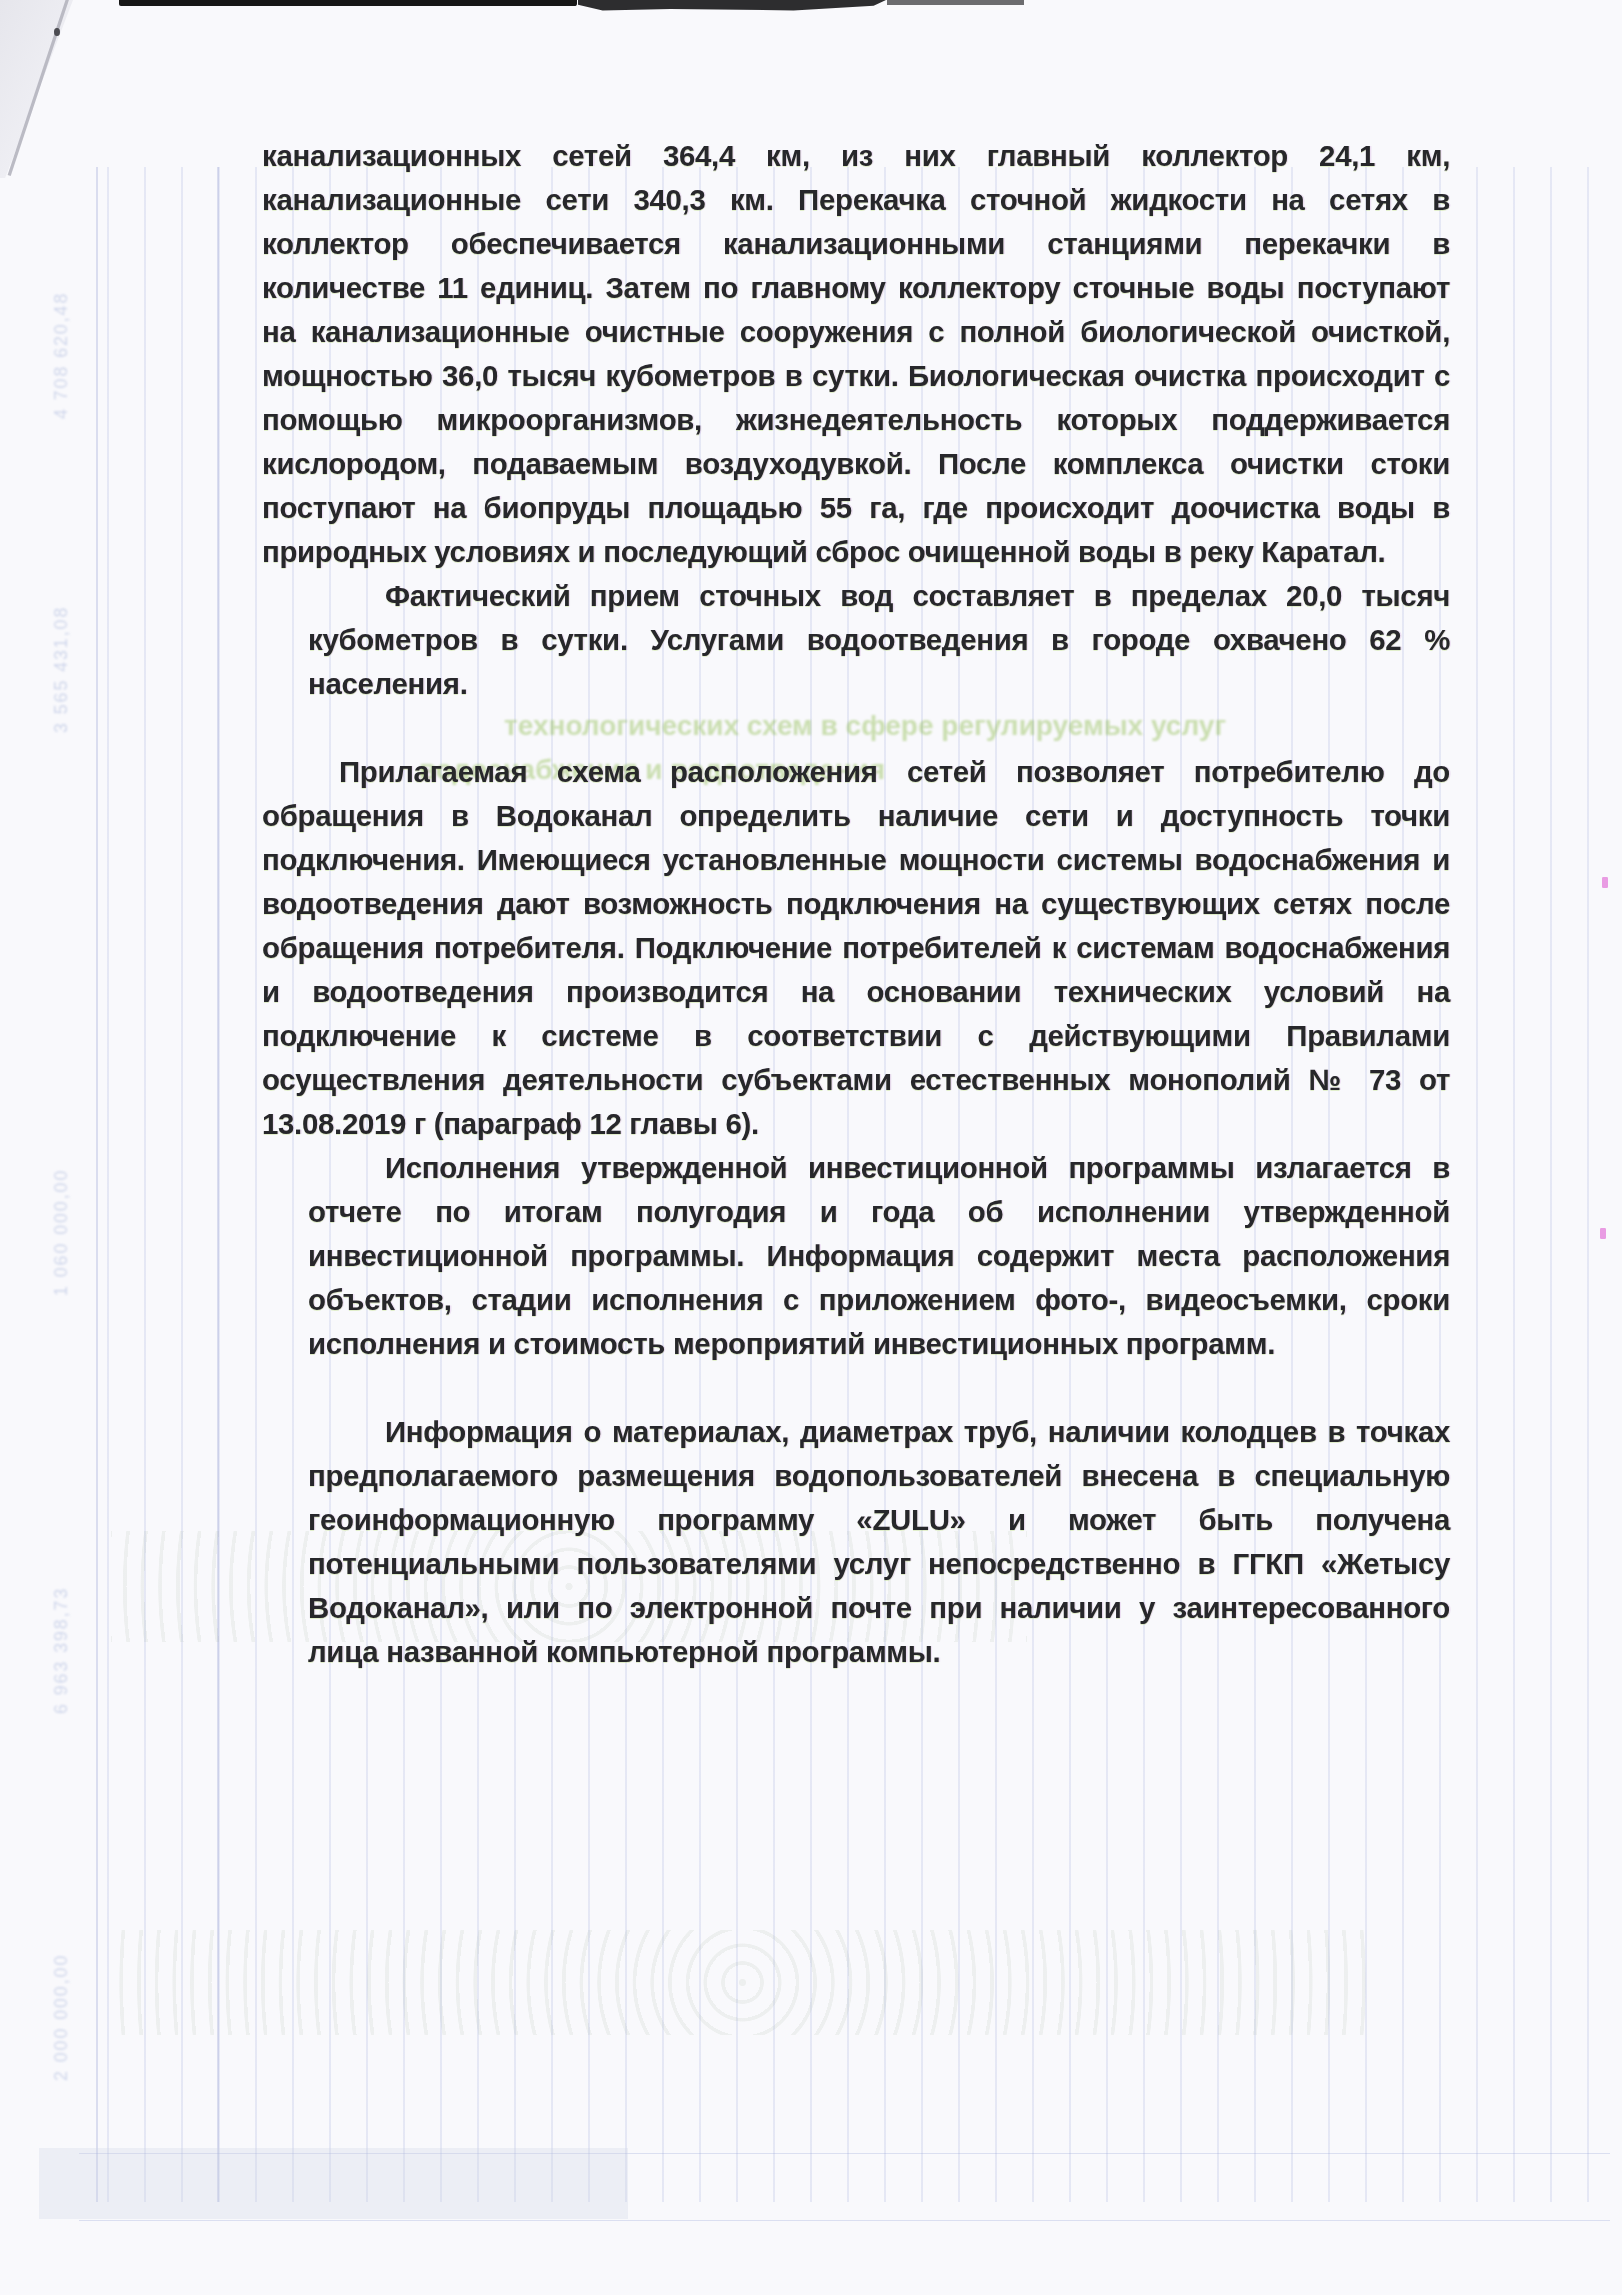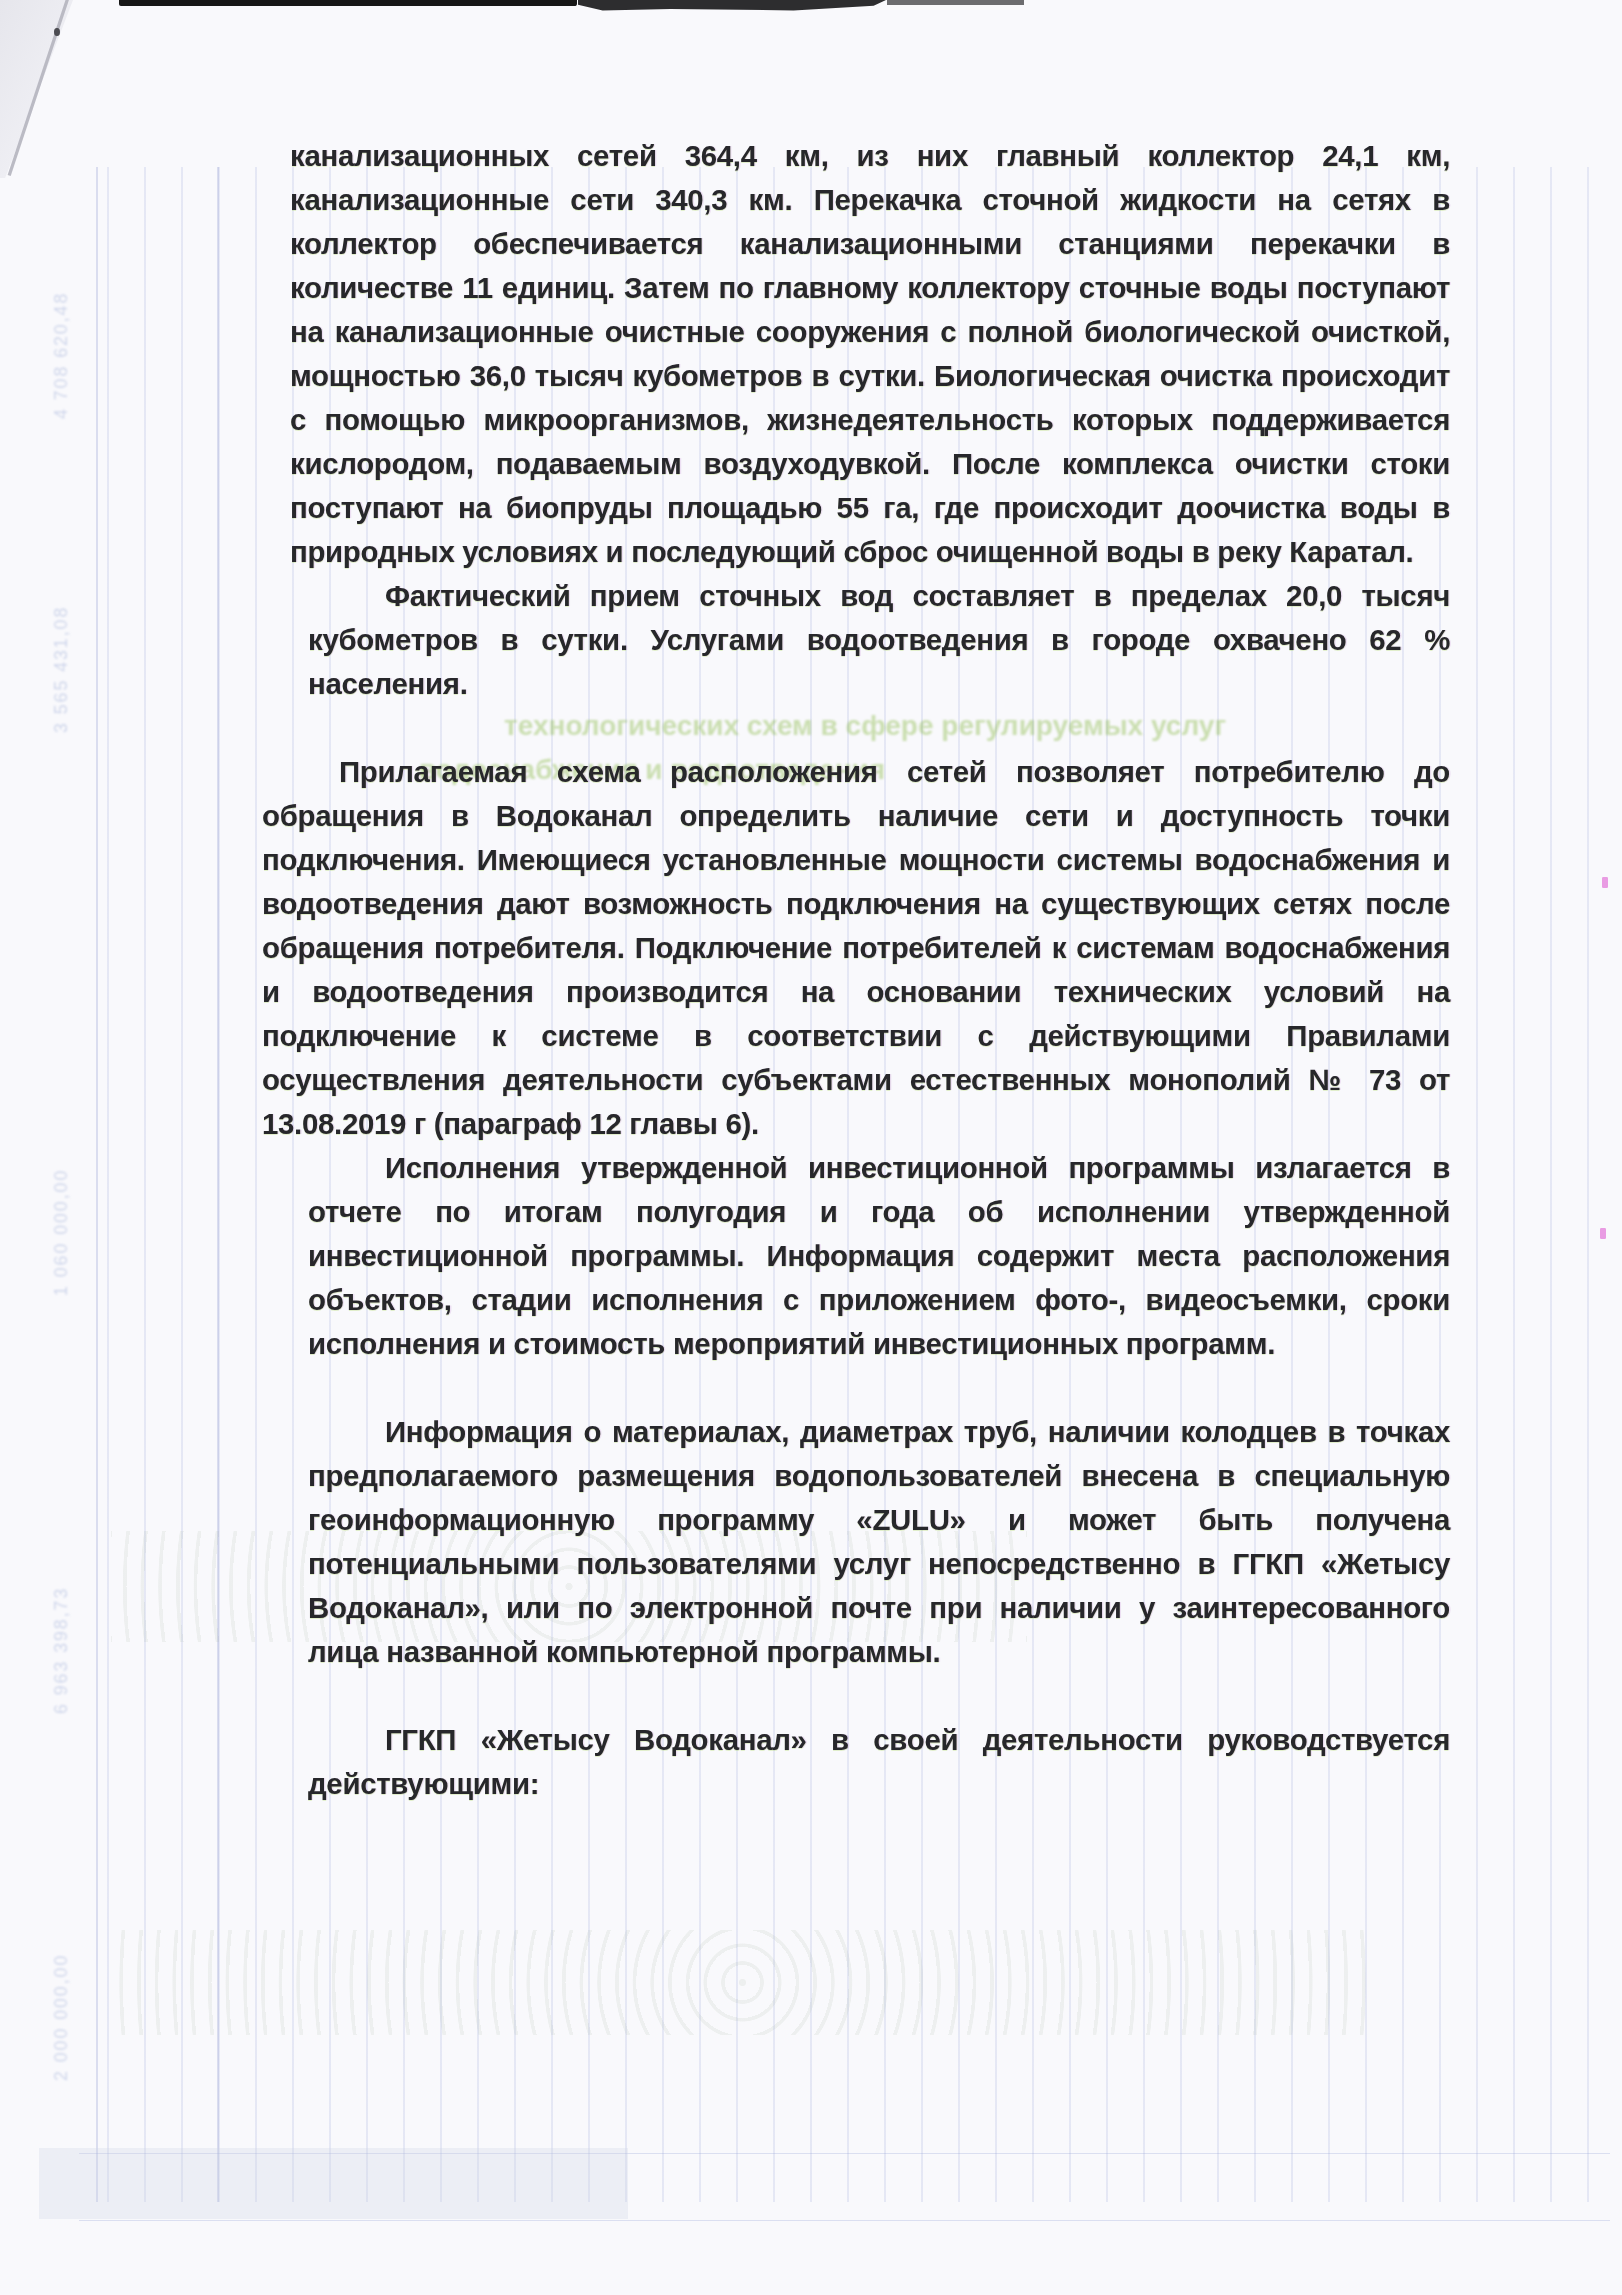--- a/index.html
+++ b/index.html
@@ -109,21 +109,21 @@
     width: 1188px;
     color: #27272b;
     font-size: 29.4px;
     font-weight: 700;
     line-height: 44px;
     letter-spacing: -0.3px;
     text-align: justify;
     text-shadow: 0 1.3px 0 rgba(140,200,30,0.22), 1.3px 0 0 rgba(150,40,170,0.12);
   }
   .para { margin: 0; text-indent: 77px; }
-  .para.no-indent { text-indent: 0; margin-left: 28px; }
+  .para.no-indent { text-indent: 0; }
   .para.gap-after { margin-bottom: 44px; margin-left: 46px; }
 </style>
 </head>
 <body>
 
 <div class="page">
 
   <div class="stripes"></div>
   <div class="vline v1"></div>
   <div class="vline v2"></div>
@@ -153,17 +153,16 @@
   <div class="scan-strip strip3"></div>
   <div class="pink-dash pd1"></div>
   <div class="pink-dash pd2"></div>
 
   <main class="text-block">
     <p class="para no-indent">канализационных сетей 364,4 км, из них главный коллектор 24,1 км, канализационные сети 340,3 км. Перекачка сточной жидкости на сетях в коллектор обеспечивается канализационными станциями перекачки в количестве 11 единиц. Затем по главному коллектору сточные воды поступают на канализационные очистные сооружения с полной биологической очисткой, мощностью 36,0 тысяч кубометров в сутки. Биологическая очистка происходит с помощью микроорганизмов, жизнедеятельность которых поддерживается кислородом, подаваемым воздуходувкой. После комплекса очистки стоки поступают на биопруды площадью 55 га, где происходит доочистка воды в природных условиях и последующий сброс очищенной воды в реку Каратал.</p>
     <p class="para gap-after">Фактический прием сточных вод составляет в пределах 20,0 тысяч кубометров в сутки. Услугами водоотведения в городе охвачено 62 % населения.</p>
     <p class="para">Прилагаемая схема расположения сетей позволяет потребителю до обращения в Водоканал определить наличие сети и доступность точки подключения. Имеющиеся установленные мощности системы водоснабжения и водоотведения дают возможность подключения на существующих сетях после обращения потребителя. Подключение потребителей к системам водоснабжения и водоотведения производится на основании технических условий на подключение к системе в соответствии с действующими Правилами осуществления деятельности субъектами естественных монополий № 73 от 13.08.2019 г (параграф 12 главы 6).</p>
     <p class="para gap-after">Исполнения утвержденной инвестиционной программы излагается в отчете по итогам полугодия и года об исполнении утвержденной инвестиционной программы. Информация содержит места расположения объектов, стадии исполнения с приложением фото-, видеосъемки, сроки исполнения и стоимость мероприятий инвестиционных программ.</p>
     <p class="para gap-after">Информация о материалах, диаметрах труб, наличии колодцев в точках предполагаемого размещения водопользователей внесена в специальную геоинформационную программу «ZULU» и может быть получена потенциальными пользователями услуг непосредственно в ГГКП «Жетысу Водоканал», или по электронной почте при наличии у заинтересованного лица названной компьютерной программы.</p>
-    <p class="para gap-after">ГГКП «Жетысу Водоканал» в своей деятельности руководствуется действующими:</p>
   </main>
 
 </div>
 
 
 </body></html>

